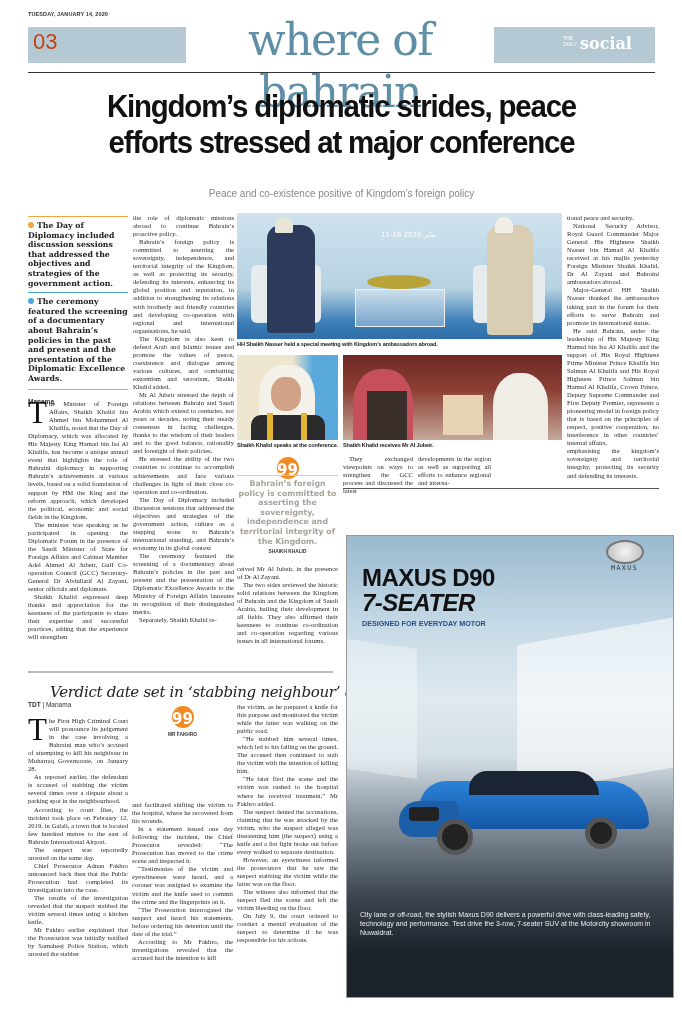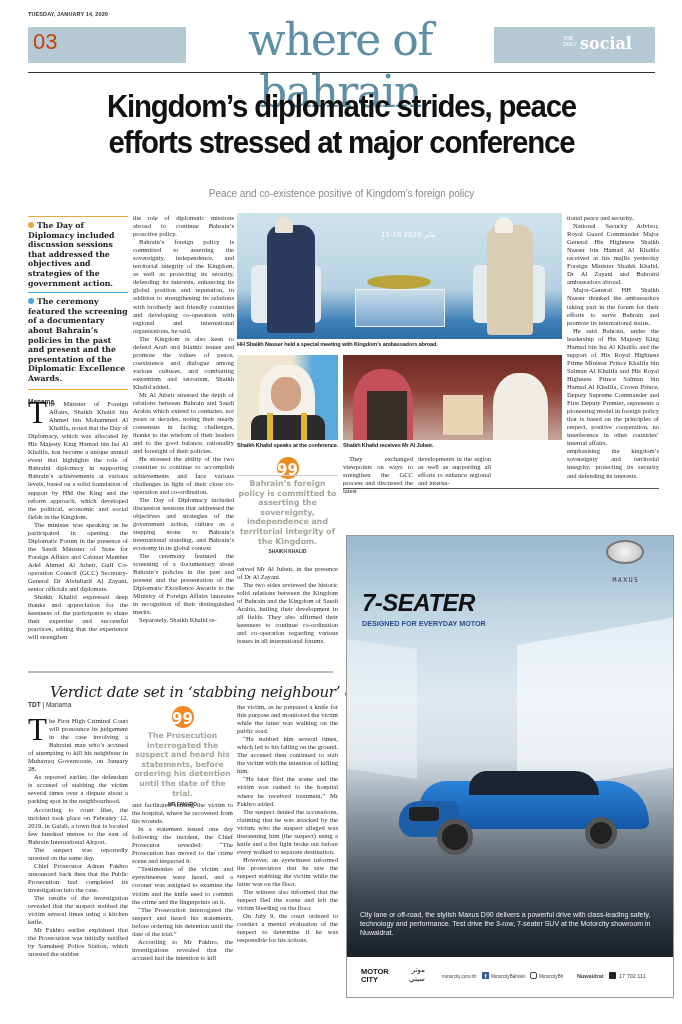--- a/index.html
+++ b/index.html
@@ -177,21 +177,20 @@
   <p>As reported earlier, the defendant is accused of stabbing the victim several times over a dispute about a parking spot in the neighbourhood.</p>
   <p>According to court files, the incident took place on February 12, 2019, in Galali, a town that is located few hundred metres to the east of Bahrain International Airport.</p>
   <p>The suspect was reportedly arrested on the same day.</p>
   <p>Chief Prosecutor Adnan Fakhro announced back then that the Public Prosecution had completed its investigation into the case.</p>
   <p>The results of the investigation revealed that the suspect stabbed the victim several times using a kitchen knife.</p>
   <p>Mr Fakhro earlier explained that the Prosecution was initially notified by Samaheej Police Station, which arrested the stabber</p>
 </div>
 
 <div class="abs" style="left:132px; top:706px; width:101px;">
   <div class="qmark" style="margin:0 auto;">99</div>
-  <div class="pq" style="font-size:7.6px; line-height:9.6px; margin-top:3px;">The Prosecution interrogated the suspect and heard his statements, before ordering his detention until the date of the trial.</div>
   <div class="pq-by" style="margin-top:4px;">MR FAKHRO</div>
 </div>
 
 <div class="abs col" style="left:132px; top:801px; width:101px;">
   <p class="noi">and facilitated shifting the victim to the hospital, where he recovered from his wounds.</p>
   <p>In a statement issued one day following the incident, the Chief Prosecutor revealed: “The Prosecution has moved to the crime scene and inspected it.</p>
   <p>“Testimonies of the victim and eyewitnesses were heard, and a coroner was assigned to examine the victim and the knife used to commit the crime and the fingerprints on it.</p>
   <p>“The Prosecution interrogated the suspect and heard his statements, before ordering his detention until the date of the trial.”</p>
   <p>According to Mr Fakhro, the investigations revealed that the accused had the intention to kill</p>
 </div>
@@ -202,47 +201,33 @@
   <p>“He later fled the scene and the victim was rushed to the hospital where he received treatment,” Mr Fakhro added.</p>
   <p>The suspect denied the accusations, claiming that he was attacked by the victim, who the suspect alleged was threatening him (the suspect) using a knife and a fist fight broke out before every walked to separate destination.</p>
   <p>However, an eyewitness informed the prosecutors that he saw the suspect stabbing the victim while the latter was on the floor.</p>
   <p>The witness also informed that the suspect fled the scene and left the victim bleeding on the floor.</p>
   <p>On July 9, the court ordered to conduct a mental evaluation of the suspect to determine if he was responsible for his actions.</p>
 </div>
 
 <div class="abs ad">
 
   <div class="abs" style="left:259px; top:4px; width:38px; height:24px; border:2px solid #777; border-radius:50%; background:radial-gradient(circle,#f4f4f4,#bbb);"></div>
-  <div class="abs" style="left:250px; top:28px; width:58px; text-align:center; font-family:'DejaVu Sans Mono',monospace; font-size:6.5px; letter-spacing:1.5px; color:#333;margin-top:12px;">MAXUS</div>
-
+  <div class="abs" style="left:264px; top:28px; width:58px; text-align:left; font-family:'DejaVu Sans Mono',monospace; font-size:6.5px; letter-spacing:1.5px; color:#333;">MAXUS</div>
+
+  <div class="abs ad-title" style="left:15px; top:30px;">MAXUS D90</div>
   <div class="abs ad-title" style="left:15px; top:55px;font-style:italic;">7-SEATER</div>
   <div class="abs ad-sub" style="left:15px; top:83px;">DESIGNED FOR EVERYDAY MOTOR</div>
 
   <div class="abs" style="left:170px; top:95px; width:160px; height:150px; background:rgba(255,255,255,0.55); transform:skewY(-10deg);"></div>
   <div class="abs" style="left:0; top:108px; width:70px; height:130px; background:rgba(255,255,255,0.35); transform:skewY(8deg);"></div>
 
   <div class="abs" style="left:52px; top:235px; width:270px; height:90px;">
     <div class="abs" style="left:20px; top:10px; width:230px; height:48px; background:linear-gradient(180deg,#2b82d8,#1457a6); border-radius:40px 60px 10px 10px;"></div>
     <div class="abs" style="left:70px; top:0px; width:130px; height:24px; background:#1a2433; border-radius:30px 40px 0 0;"></div>
     <div class="abs" style="left:0px; top:30px; width:60px; height:36px; background:#1c5ea8; border-radius:20px 8px 8px 14px;"></div>
     <div class="abs" style="left:10px; top:36px; width:30px; height:14px; background:#222; border-radius:4px;"></div>
     <div class="abs" style="left:38px; top:48px; width:36px; height:36px; background:#222; border:5px solid #555; border-radius:50%;"></div>
     <div class="abs" style="left:186px; top:46px; width:32px; height:32px; background:#222; border:5px solid #555; border-radius:50%;"></div>
   </div>
 
   <div class="abs ad-copy" style="left:13px; top:374px; width:300px;">City lane or off-road, the stylish Maxus D90 delivers a powerful drive with class-leading safety, technology and performance. Test drive the 3-row, 7-seater SUV at the Motorcity showroom in Nuwaidrat.</div>
 
-  <div class="abs ad-footer">
-    <div class="abs" style="left:14px; top:11px; font-family:'Liberation Sans',sans-serif; font-weight:bold; font-size:7.5px; line-height:8px; color:#111;">
-      <div>MOTOR</div>
-      <div>CITY</div>
-    </div>
-    <div class="abs" style="left:50px; top:9px; width:28px; font-family:'DejaVu Sans',sans-serif; font-size:7px; line-height:9px; color:#111; direction:rtl; text-align:right;">موتر سيتي</div>
-    <div class="abs ad-ft-text" style="left:95px; top:17px;">motorcity.com.bh</div>
-    <div class="abs" style="left:135px; top:15px; width:7px; height:7px; background:#3b5998; color:#fff; font-family:'Liberation Sans',sans-serif; font-size:6px; line-height:8px; text-align:center; font-weight:bold;">f</div>
-    <div class="abs ad-ft-text" style="left:144px; top:17px;">MotorcityBahrain</div>
-    <div class="abs" style="left:183px; top:15px; width:7px; height:7px; border:1px solid #444; border-radius:2px;"></div>
-    <div class="abs ad-ft-text" style="left:192px; top:17px;">MotorcityBh</div>
-    <div class="abs ad-ft-text" style="left:230px; top:16px; font-weight:bold; font-size:5.5px;">Nuwaidrat</div>
-    <div class="abs" style="left:262px; top:15px; width:7px; height:7px; background:#222; border-radius:1px;"></div>
-    <div class="abs ad-ft-text" style="left:272px; top:16px; font-size:5.5px;">17 702 111</div>
-  </div>
 </div>
 
 </body></html>

